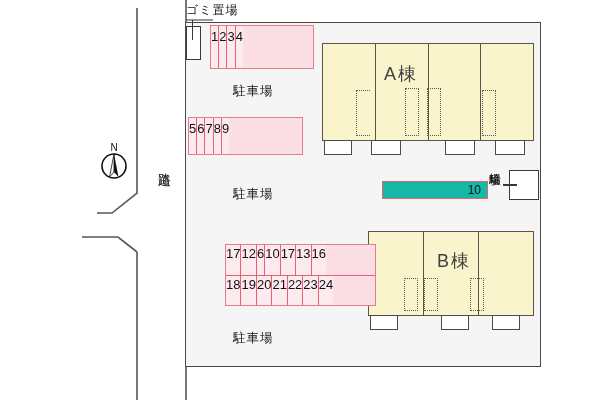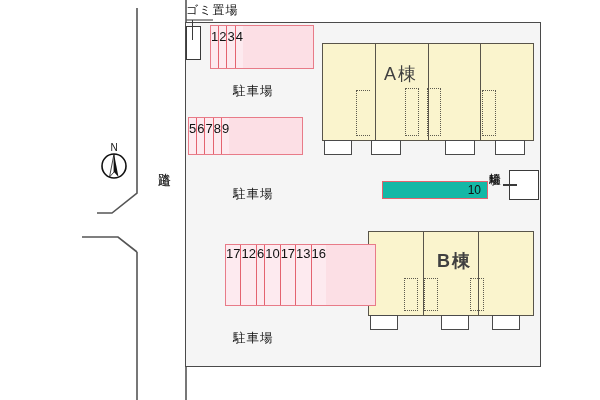--- a/index.html
+++ b/index.html
@@ -347,20 +347,43 @@
       <div class="pstall">
           <span>17</span>
         </div>
       <div class="pstall">
           <span>13</span>
         </div>
       <div class="pstall">
           <span>16</span>
         </div>
     </div>
+    <div class="subrow">
+      <div class="pstall">
+          <span>18</span>
+        </div>
+      <div class="pstall">
+          <span>19</span>
+        </div>
+      <div class="pstall">
+          <span>20</span>
+        </div>
+      <div class="pstall">
+          <span>21</span>
+        </div>
+      <div class="pstall">
+          <span>22</span>
+        </div>
+      <div class="pstall">
+          <span>23</span>
+        </div>
+      <div class="pstall">
+          <span>24</span>
+        </div>
+    </div>
   </div>
   <div class="lot-caption" style="left:233px; top:330px;">駐車場</div>
 
   <div class="slot10">
     <span>10</span>
   </div>
 
   <div class="building" id="building-a" style="left:322px; top:43px; width:212px; height:98px;">
     <div class="unit"></div>
     <div class="unit"></div>
@@ -377,21 +400,21 @@
   <div class="entry-box" style="left:324px; top:140px; width:28px; height:15px;"></div>
   <div class="entry-box" style="left:371px; top:140px; width:30px; height:15px;"></div>
   <div class="entry-box" style="left:445px; top:140px; width:30px; height:15px;"></div>
   <div class="entry-box" style="left:495px; top:140px; width:30px; height:15px;"></div>
 
   <div class="building" id="building-b" style="left:368px; top:231px; width:166px; height:85px;">
     <div class="unit"></div>
     <div class="unit"></div>
     <div class="unit"></div>
   </div>
-  <div class="bldg-label" style="left:437px; top:249px;font-weight:bold;">B棟</div>
+  <div class="bldg-label" style="left:437px; top:249px;">B棟</div>
 
   <div class="dotted" style="left:404px; top:278px; width:14px; height:33px;"></div>
   <div class="dotted" style="left:424px; top:278px; width:14px; height:33px;"></div>
   <div class="dotted" style="left:470px; top:278px; width:14px; height:33px;"></div>
 
   <div class="entry-box" style="left:370px; top:315px; width:28px; height:15px;"></div>
   <div class="entry-box" style="left:441px; top:315px; width:28px; height:15px;"></div>
   <div class="entry-box" style="left:492px; top:315px; width:28px; height:15px;"></div>
 
   <div class="bike-label">駐輪場</div>

